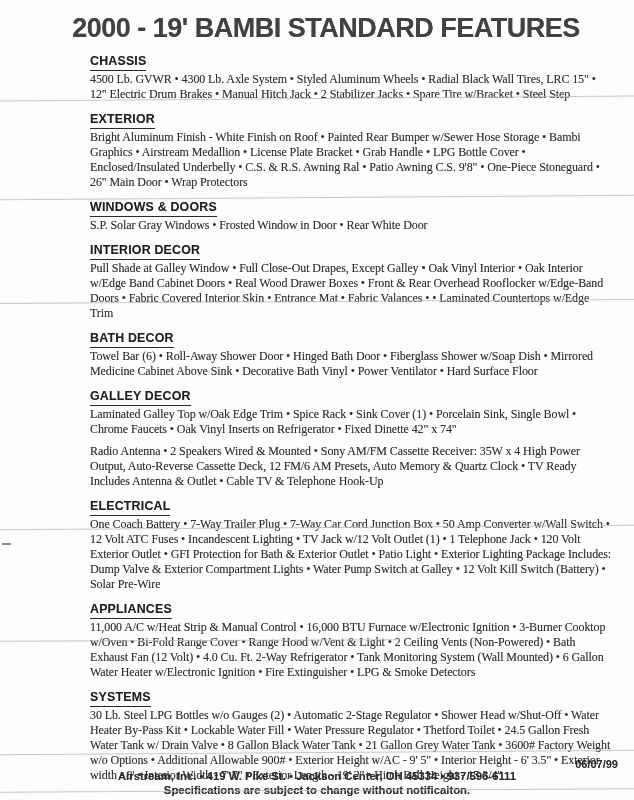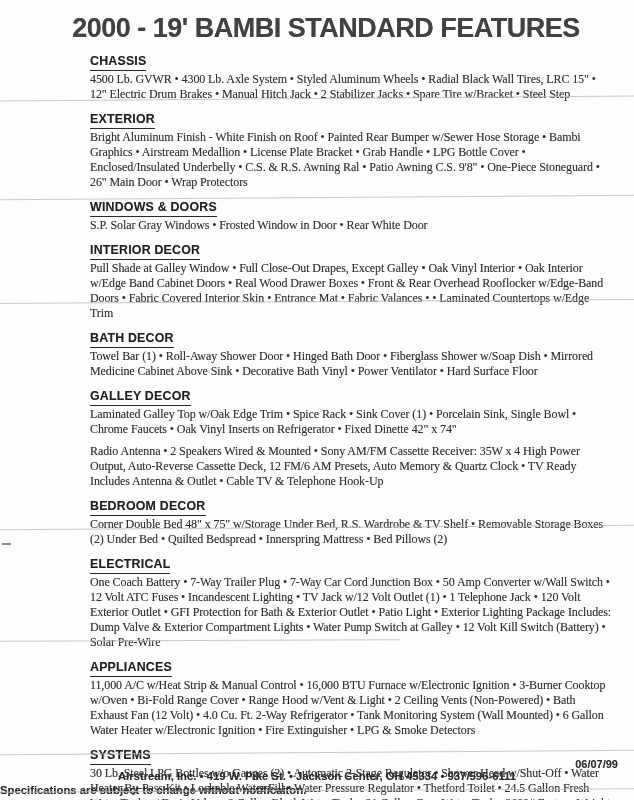--- a/index.html
+++ b/index.html
@@ -68,21 +68,21 @@
     top:770px;left:0;width:634px;
     text-align:center;
     font-size:11.3px;
     font-weight:bold;
     color:#2b2b2b;
     text-shadow:0 0 0.5px rgba(50,50,50,0.4);
   }
   .footer-disclaimer{
     position:absolute;
     top:784px;left:0;width:634px;
-    text-align:left;
+    text-align:center;
     font-size:11.3px;
     font-weight:bold;
     color:#2b2b2b;
     text-shadow:0 0 0.5px rgba(50,50,50,0.4);
   }
   .scanline{
     position:absolute;
     height:1px;
     background:#bdbdbb;
     opacity:0.85;
@@ -120,36 +120,32 @@
       <p class="sec-body">S.P. Solar Gray Windows • Frosted Window in Door • Rear White Door</p>
     </section>
 
     <section class="sec">
       <h2 class="sec-heading">INTERIOR DECOR</h2>
       <p class="sec-body">Pull Shade at Galley Window • Full Close-Out Drapes, Except Galley • Oak Vinyl Interior • Oak Interior w/Edge Band Cabinet Doors • Real Wood Drawer Boxes • Front &amp; Rear Overhead Rooflocker w/Edge-Band Doors • Fabric Covered Interior Skin • Entrance Mat • Fabric Valances • • Laminated Countertops w/Edge Trim</p>
     </section>
 
     <section class="sec">
       <h2 class="sec-heading">BATH DECOR</h2>
-      <p class="sec-body">Towel Bar (1) • Roll-Away Shower Door • Hinged Bath Door • Fiberglass Shower w/Soap Dish • Mirrored Medicine Cabinet Above Sink • Decorative Bath Vinyl • Power Ventilator • Hard Surface Floor</p>
+      <p class="sec-body">Towel Bar (6) • Roll-Away Shower Door • Hinged Bath Door • Fiberglass Shower w/Soap Dish • Mirrored Medicine Cabinet Above Sink • Decorative Bath Vinyl • Power Ventilator • Hard Surface Floor</p>
     </section>
 
     <section class="sec">
       <h2 class="sec-heading">GALLEY DECOR</h2>
       <p class="sec-body">Laminated Galley Top w/Oak Edge Trim • Spice Rack • Sink Cover (1) • Porcelain Sink, Single Bowl • Chrome Faucets • Oak Vinyl Inserts on Refrigerator • Fixed Dinette 42" x 74"</p>
     </section>
 
     <section class="sec">
       <p class="sec-body">Radio Antenna • 2 Speakers Wired &amp; Mounted • Sony AM/FM Cassette Receiver:  35W x 4 High Power Output, Auto-Reverse Cassette Deck, 12 FM/6 AM Presets, Auto Memory &amp; Quartz Clock • TV Ready Includes Antenna &amp; Outlet • Cable TV &amp; Telephone Hook-Up</p>
     </section>
 
-    <section class="sec">
-      <h2 class="sec-heading">BEDROOM DECOR</h2>
-      <p class="sec-body">Corner Double Bed 48" x 75" w/Storage Under Bed, R.S. Wardrobe &amp; TV Shelf • Removable Storage Boxes (2) Under Bed • Quilted Bedspread • Innerspring Mattress • Bed Pillows (2)</p>
-    </section>
 
     <section class="sec">
       <h2 class="sec-heading">ELECTRICAL</h2>
       <p class="sec-body">One Coach Battery • 7-Way Trailer Plug • 7-Way Car Cord Junction Box • 50 Amp Converter w/Wall Switch • 12 Volt ATC Fuses • Incandescent Lighting • TV Jack w/12 Volt Outlet (1) • 1 Telephone Jack • 120 Volt Exterior Outlet • GFI Protection for Bath &amp; Exterior Outlet • Patio Light • Exterior Lighting Package Includes:  Dump Valve &amp; Exterior Compartment Lights • Water Pump Switch at Galley • 12 Volt Kill Switch (Battery) • Solar Pre-Wire</p>
     </section>
 
     <section class="sec">
       <h2 class="sec-heading">APPLIANCES</h2>
       <p class="sec-body">11,000 A/C w/Heat Strip &amp; Manual Control • 16,000 BTU Furnace w/Electronic Ignition • 3-Burner Cooktop w/Oven • Bi-Fold Range Cover • Range Hood w/Vent &amp; Light • 2 Ceiling Vents (Non-Powered) • Bath Exhaust Fan (12 Volt) • 4.0 Cu. Ft. 2-Way Refrigerator • Tank Monitoring System (Wall Mounted) • 6 Gallon Water Heater w/Electronic Ignition • Fire Extinguisher • LPG &amp; Smoke Detectors</p>
     </section>

